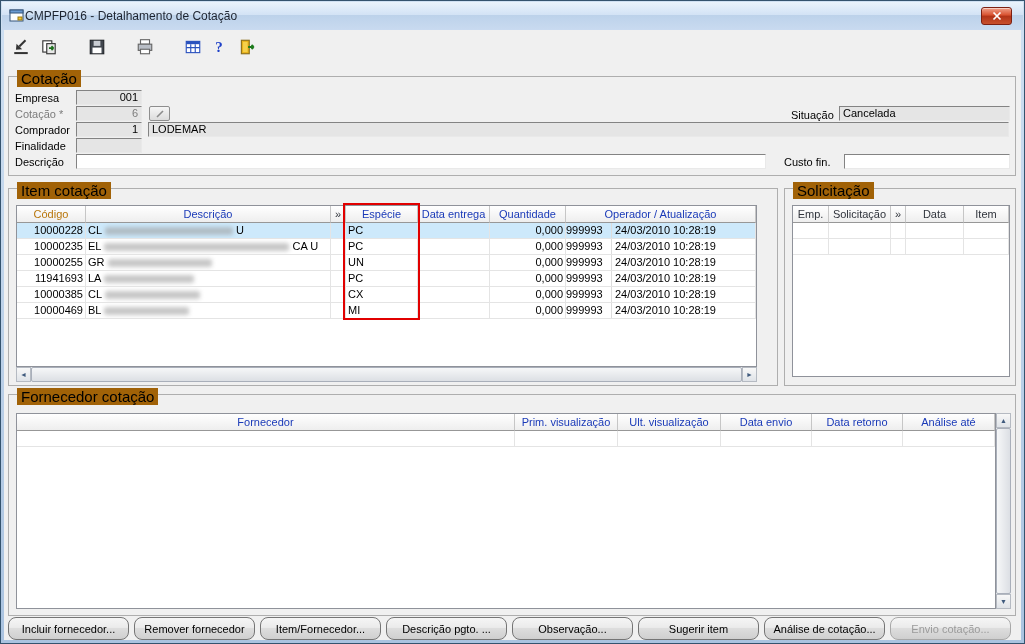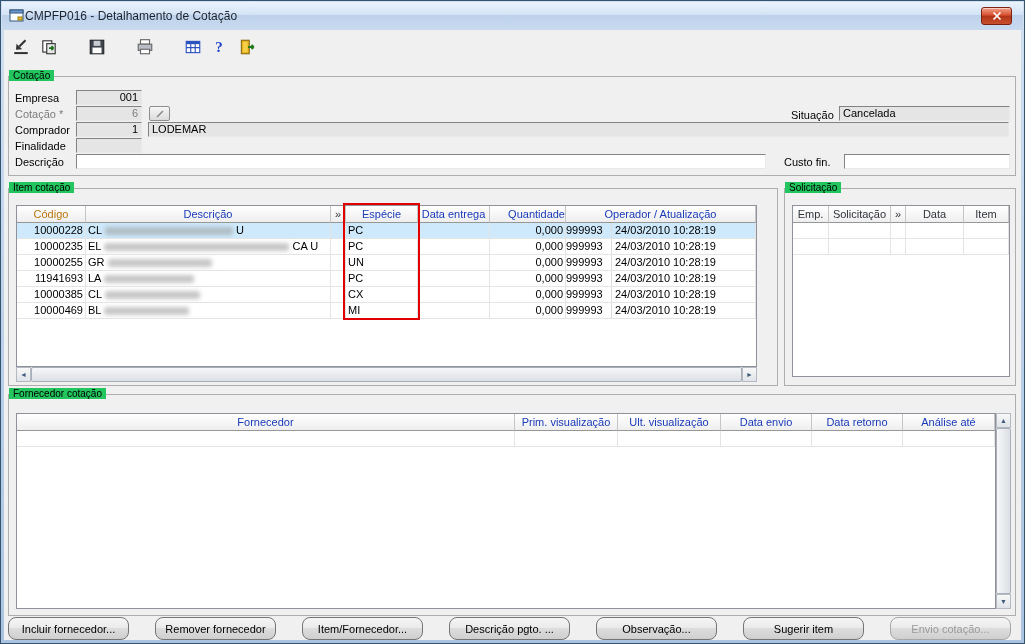--- a/index.html
+++ b/index.html
@@ -17,21 +17,21 @@
     display:flex; align-items:center; justify-content:center; box-shadow:inset 0 1px 0 rgba(255,255,255,.5); cursor:default; }
 
   .client { position:absolute; left:3px; top:29px; right:3px; bottom:3px; background:#f0f0f0; }
 
   .toolbar { position:absolute; left:10px; top:34px; height:26px; display:flex; align-items:center; }
   .tb-btn { width:22px; height:22px; display:flex; align-items:center; justify-content:center; }
   .ml6{margin-left:6px;} .ml26{margin-left:26px;} .ml4{margin-left:4px;}
   .help-glyph { font-weight:bold; font-size:15px; color:#1f41c8; font-family:"Liberation Serif", serif; }
 
   .group { position:absolute; border:1px solid #aeaeae; }
-  .legend { position:absolute; top:-7px; left:0; background:#22c55e; padding:0 4px; font-size:10px; }
+  .legend { position:absolute; top:-7px; left:8px; background:#a16207; padding:0 4px; font-size:15px; }
 
   .lbl { position:absolute; width:58px; height:14px; line-height:14px; white-space:nowrap; }
   .dim { color:#7c7c7c; }
   .field { position:absolute; height:15px; line-height:13px; padding:0 3px; overflow:hidden; white-space:nowrap;
     border:1px solid; border-color:#838383 #e9e9e9 #e9e9e9 #838383; }
   .gray { background:#e5e5e5; }
   .white { background:#ffffff; }
   .r { text-align:right; }
 
   .mini-btn { position:absolute; width:21px; height:15px; border:1px solid #8e8e8e; border-radius:2px;
@@ -46,21 +46,21 @@
   .trow { display:flex; height:16px; border-bottom:1px solid #e4e4e4; }
   .trow.selected { background:#cde9fb; }
   .cell { border-right:1px solid #e4e4e4; line-height:15px; padding:0 2px; overflow:hidden; white-space:nowrap; }
   .op-cell { display:flex; padding:0; }
   .op-num { width:46px; text-align:right; padding-right:13px; border-right:1px solid #dcdcdc; }
   .op-date { padding-left:3px; }
   .redact { display:inline-block; height:8px; background:#9a9a9a; opacity:.55; filter:blur(2px); border-radius:2px; vertical-align:middle; margin:0 3px; }
 
   
   .c-cod{width:69px;} .c-desc{width:245px;} .c-chev{width:15px; text-align:center;}
-  .c-esp{width:72px;} .c-ent{width:72px;} .c-qtd{width:76px;text-align:right;} .c-op{width:190px;}
+  .c-esp{width:72px;} .c-ent{width:72px;} .c-qtd{width:76px;} .c-op{width:190px;}
   
   .s-emp{width:36px;} .s-sol{width:62px;} .s-chev{width:15px;} .s-data{width:58px;} .s-item{width:45px;}
   
   .f-forn{width:498px;} .f-prim{width:103px;} .f-ult{width:103px;} .f-env{width:91px;} .f-ret{width:91px;} .f-val{width:92px;}
 
   .annotation { position:absolute; border:2px solid #e10000; pointer-events:none; }
 
   .h-scroll { position:absolute; height:15px; display:flex; }
   .v-scroll { position:absolute; width:15px; display:flex; flex-direction:column; }
   .sbtn { width:15px; height:15px; flex:none; background:linear-gradient(#f8f8f8,#dfe3e8); border:1px solid #b5bac2;
@@ -329,14 +329,15 @@
   </div>
 </div>
 
 <div class="footer">
   <button class="btn">Incluir fornecedor...</button>
   <button class="btn">Remover fornecedor</button>
   <button class="btn">Item/Fornecedor...</button>
   <button class="btn">Descrição pgto. ...</button>
   <button class="btn">Observação...</button>
   <button class="btn">Sugerir item</button>
+  <button class="btn">Análise de cotação...</button>
   <button class="btn disabled">Envio cotação...</button>
 </div>
 
 </body></html>

